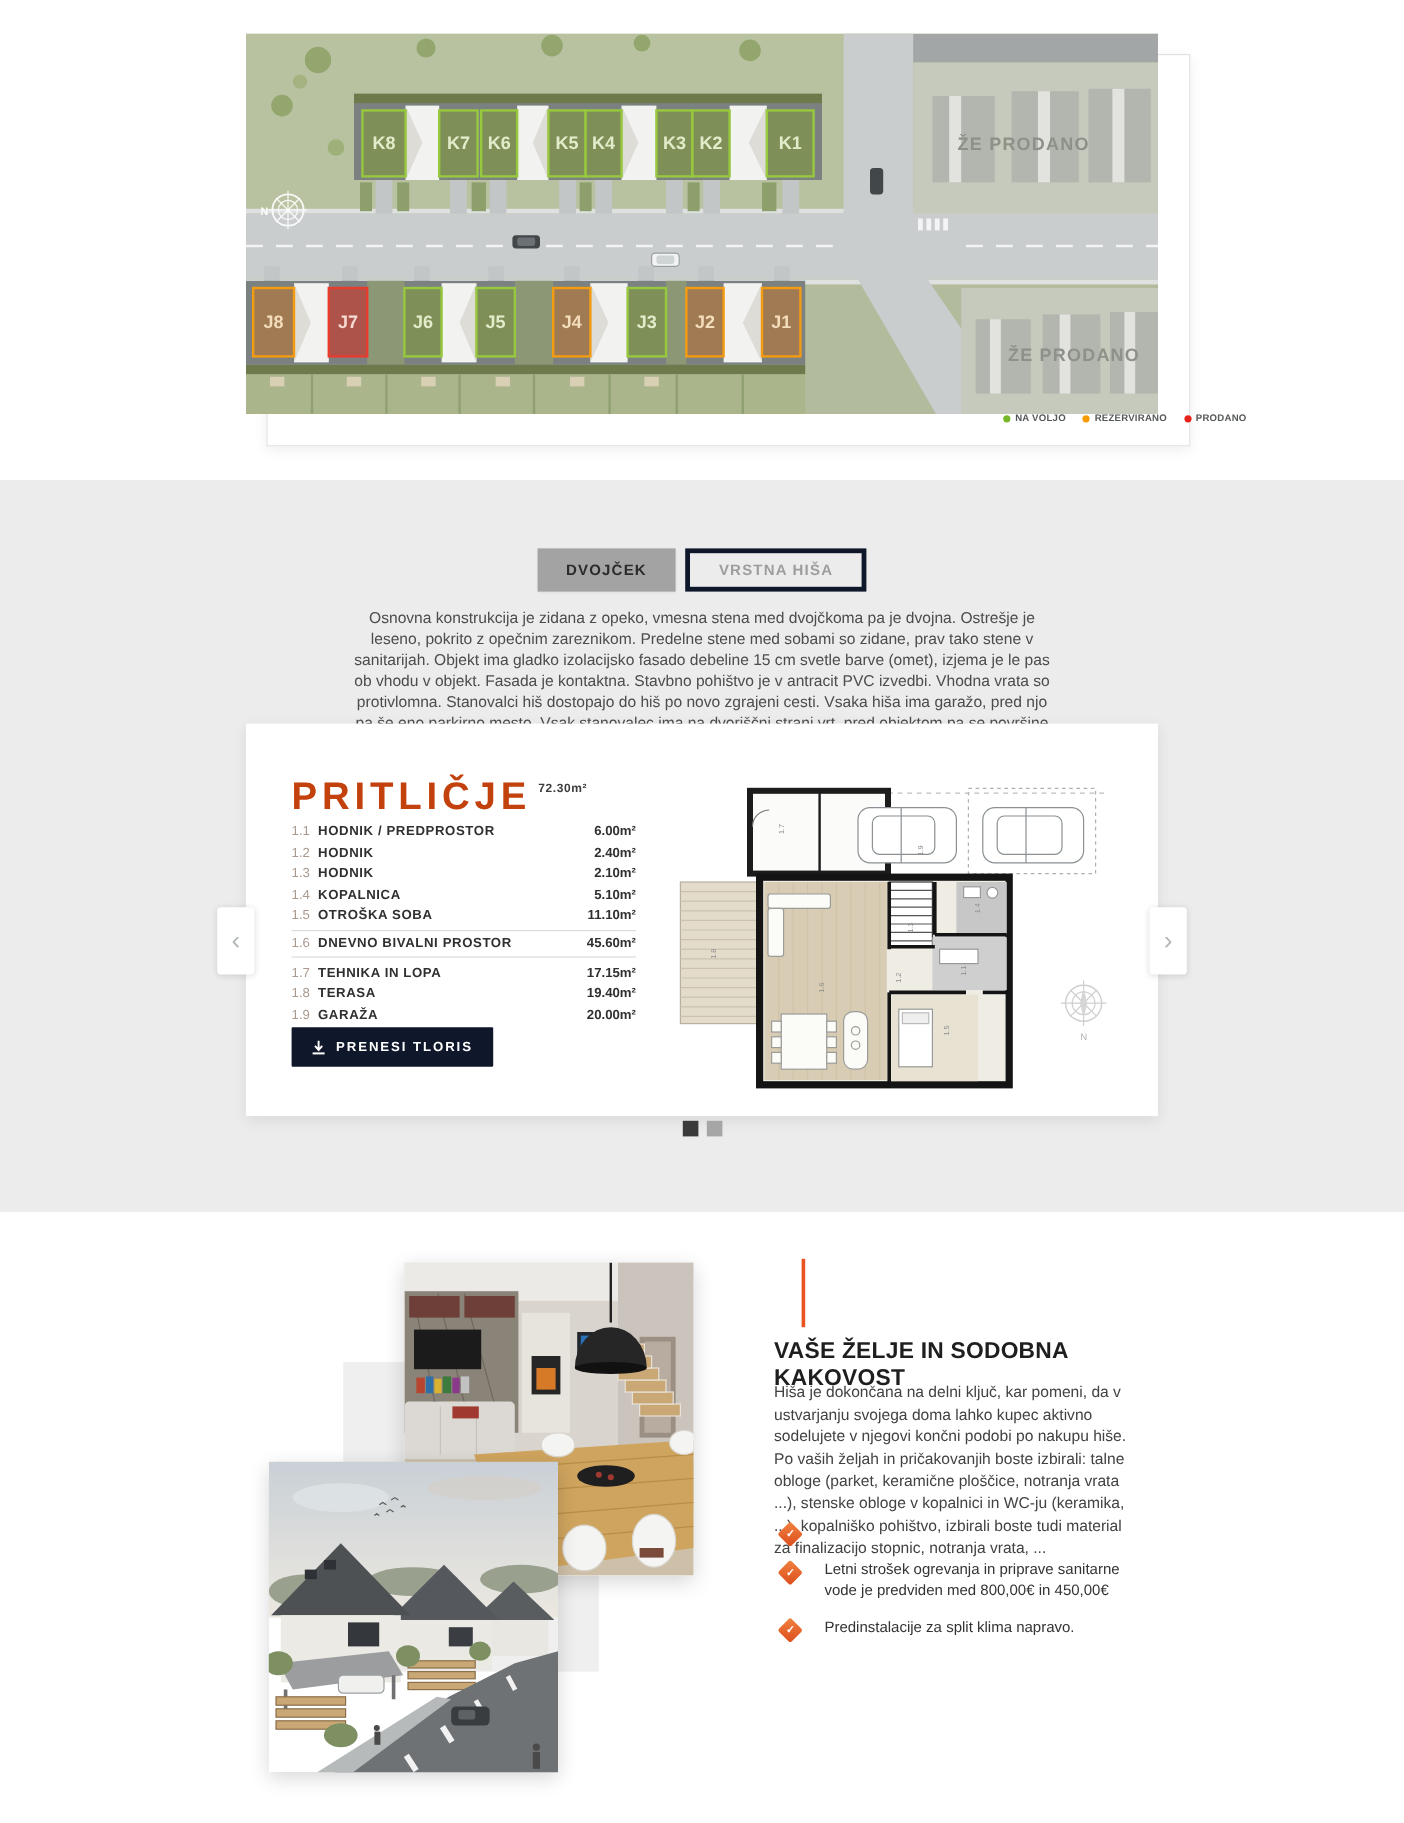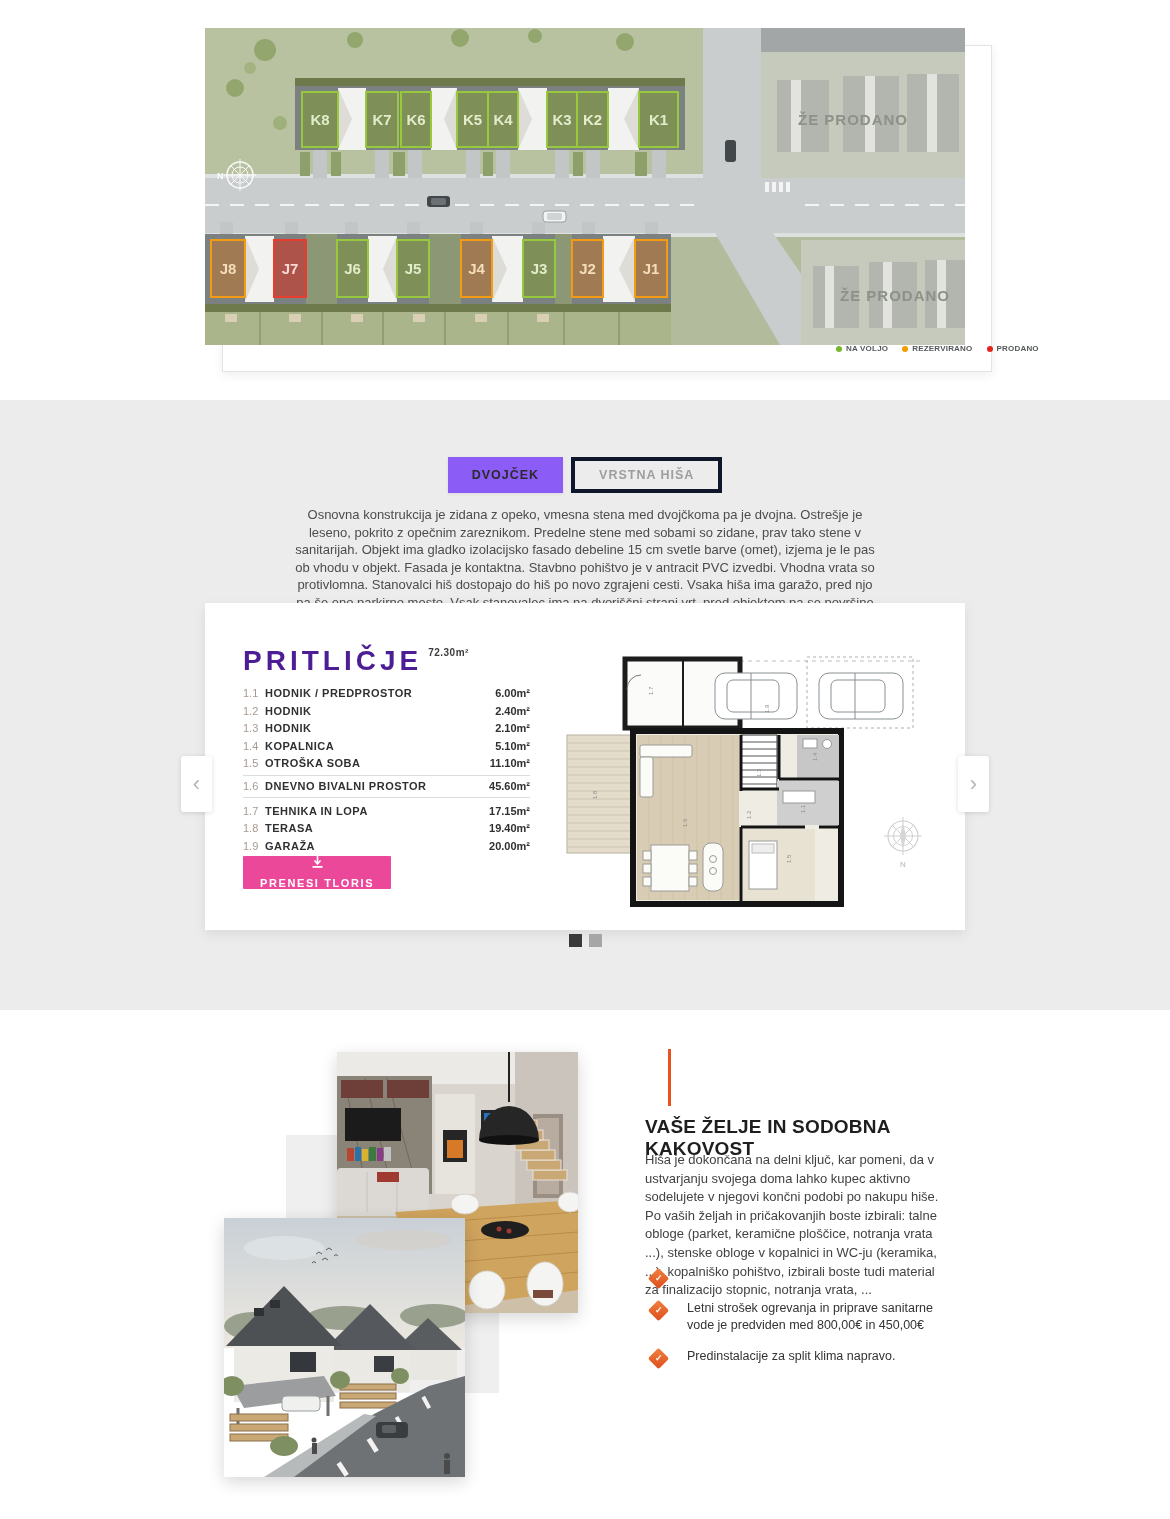--- a/index.html
+++ b/index.html
@@ -15,41 +15,41 @@
   .legend-item { display:flex; align-items:center; gap:4px;text-align:center; }
   .legend-dot { width:6px; height:6px; border-radius:50%; display:inline-block; }
   .legend-label { font-size:8px; font-weight:700; color:#55585a; letter-spacing:.2px; }
 
   
   .band { position:absolute; left:0; top:400px; width:1170px; height:610px; background:#ececec; }
   .tabs { position:absolute; left:0; top:57px; width:100%; display:flex; justify-content:center; gap:8px; }
   .tab { height:36px; padding:0 24px; font-size:12.5px; font-weight:700; letter-spacing:1px;
          display:flex; align-items:center; cursor:pointer; border:none; background:none;
          font-family:"Liberation Sans", sans-serif; }
-  .tab.active { background:#8b5cf6; color:#2b2b2b; box-shadow:0 1px 3px rgba(0,0,0,.08); }
+  .tab.active { background:#a3a3a3; color:#2b2b2b; box-shadow:0 1px 3px rgba(0,0,0,.08); }
   .tab.inactive { background:transparent; color:#9d9d9d; border:4px solid #0f172a; }
 
   .intro { position:absolute; left:290px; top:106px; width:590px; text-align:center;
            font-size:13px; line-height:17.6px; color:#4c4c4c; }
 
   .plan-card { position:absolute; left:205px; top:203px; width:760px; height:327px;
                background:#fff; box-shadow:0 4px 12px rgba(0,0,0,.08); }
   .plan-title { position:absolute; left:38px; top:42px; }
-  .plan-title .t { font-size:28px; font-weight:700; letter-spacing:4px; color:#4c1d95; }
+  .plan-title .t { font-size:32px; font-weight:700; letter-spacing:4px; color:#c2410c; }
   .plan-title .a { font-size:10px; font-weight:700; color:#3c3c3c; vertical-align:14px; margin-left:6px; letter-spacing:.5px; }
   .rooms { position:absolute; left:38px; top:84px; width:287px; }
   .room-row { display:flex; align-items:baseline; font-size:11px; line-height:12px; margin-bottom:5.5px; }
   .room-num { width:22px; color:#a9998f; font-weight:400; }
   .room-name { flex:1; color:#303030; font-weight:700; letter-spacing:.5px; }
   .room-area { color:#303030; font-weight:600; }
   .room-row--rule { border-top:1px solid #dcdcdc; border-bottom:1px solid #dcdcdc; padding:4.5px 0; margin:1px 0 7px; }
   .download-btn { position:absolute; left:38px; top:253px; height:33px; padding:0 17px;
-                  background:#ec4899; border:none; color:#fff; font-size:11px; font-weight:700;
+                  background:#0f172a; border:none; color:#fff; font-size:11px; font-weight:700;
                   letter-spacing:1.6px; display:inline-flex; align-items:center; gap:9px;
-                  cursor:pointer; font-family:"Liberation Sans", sans-serif; border-radius:1px;flex-direction:column; }
+                  cursor:pointer; font-family:"Liberation Sans", sans-serif; border-radius:1px; }
   .floorplan { position:absolute; left:350px; top:28px; width:380px; height:285px; }
 
   .arrow { position:absolute; width:31px; height:56px; background:#fff; border:none; border-radius:3px;
            box-shadow:0 1px 5px rgba(0,0,0,.13); color:#b3b7b7; font-size:22px; line-height:56px;
            text-align:center; cursor:pointer; font-family:"Liberation Sans", sans-serif; }
   .arrow.prev { left:181px; top:356px; }
   .arrow.next { left:958px; top:356px; }
   .dots { position:absolute; left:0; top:534px; width:100%; display:flex; justify-content:center; gap:7px; }
   .dot { width:13px; height:13px; border:none; background:#a6a6a6; cursor:pointer; }
   .dot.active { background:#3a3a3a; }

